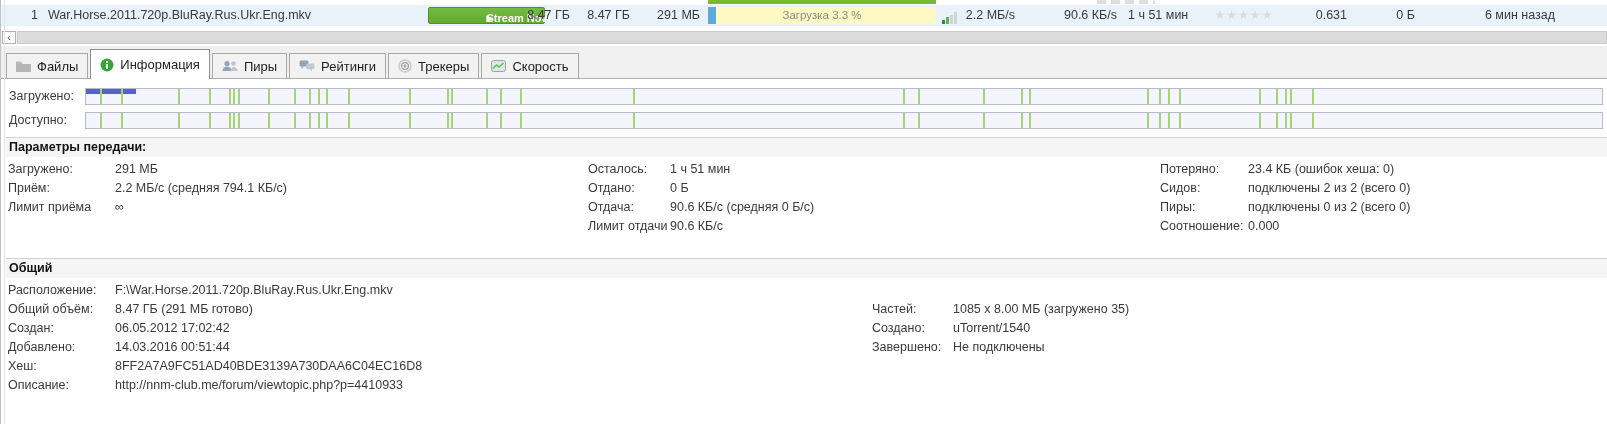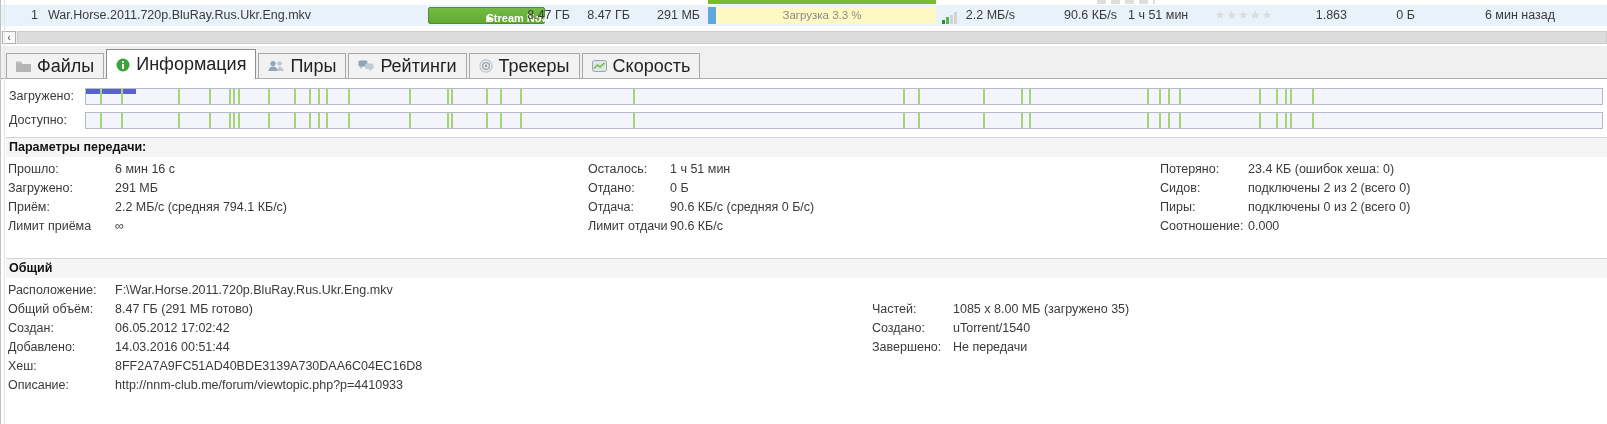--- a/index.html
+++ b/index.html
@@ -46,21 +46,21 @@
   
   .hscroll { position:absolute; left:0; top:31px; width:1607px; height:13px; background:#f2f2f2; }
   .hscroll-btn { position:absolute; left:2px; top:0; width:14px; height:13px; background:#fbfbfb;
                  border:1px solid #b0b0b0; text-align:center; line-height:11px; font-size:11px; color:#555; cursor:pointer; }
   .hscroll-thumb { position:absolute; left:17px; right:0; top:0; height:13px; background:#dcdcdc; border:1px solid #cccccc; }
 
   
   .tabbar { position:absolute; left:0; top:46px; width:1607px; height:33px; background:#f0f0f0;
             display:flex; align-items:flex-end; padding-left:6px; gap:2px; border-bottom:1px solid #adadad; }
   .tab { display:flex; align-items:center; gap:6px; padding:0 9px; height:25px; background:#f2f2f2;
-         border:1px solid #a8a8a8; border-bottom:none; cursor:pointer; white-space:nowrap; font-size:18px; color:#222; }
+         border:1px solid #a8a8a8; border-bottom:none; cursor:pointer; white-space:nowrap; font-size:13px; color:#222; }
   .tab.active { background:#fff; height:30px; margin-bottom:-1px; z-index:2; border-color:#8f8f8f; }
   .tab svg { display:block; }
 
   
   .panel { position:absolute; left:0; top:79px; width:1607px; bottom:0; background:#fff; }
   .bar-label { position:absolute; left:9px; white-space:nowrap; line-height:17px; }
   .piece-bar { position:absolute; left:85px; right:4px; height:17px; background:#f3f4fc; border:1px solid #b7bacb; }
   .piece-bar i.piece { position:absolute; top:0; bottom:0; width:2px; background:#a5d572; }
   .dl-strip { position:absolute; left:0; top:0; height:5px; background:#5663cf; }
   .sep { position:absolute; left:6px; right:0; height:1px; background:#d4d4d4; }
@@ -102,21 +102,21 @@
     <div class="mini-chart">
       <i class="mc1"></i>
         <i class="mc2"></i>
         <i class="mc3"></i>
         <i class="mc4"></i>
     </div>
     <span class="c-dspeed">2.2 МБ/s</span>
     <span class="c-uspeed">90.6 КБ/s</span>
     <span class="c-eta">1 ч 51 мин</span>
     <span class="c-stars">★★★★★</span>
-    <span class="c-avail">1.863</span>
+    <span class="c-avail">0.631</span>
     <span class="c-upl">0 Б</span>
     <span class="c-added">6 мин назад</span>
   </div>
 
   <div class="hscroll">
     <div class="hscroll-btn">‹</div>
     <div class="hscroll-thumb"></div>
   </div>
 
   <div class="tabbar">
@@ -246,21 +246,20 @@
         <i class="piece" style="left: 78.5%;"></i>
         <i class="piece" style="left: 79.1%;"></i>
         <i class="piece" style="left: 79.4%;"></i>
         <i class="piece" style="left: 80.9%;"></i>
       </div>
 
     <div class="sep" style="top:58px"></div>
     <div class="band" style="top:59px">Параметры передачи:</div>
 
     <div class="t-col col1" style="left:8px; top:81px">
-      <div class="kv"><span class="k">Прошло:</span><span class="v">6 мин 16 с</span></div>
       <div class="kv"><span class="k">Загружено:</span><span class="v">291 МБ</span></div>
       <div class="kv"><span class="k">Приём:</span><span class="v">2.2 МБ/с (средняя 794.1 КБ/с)</span></div>
       <div class="kv"><span class="k">Лимит приёма</span><span class="v">∞</span></div>
     </div>
     <div class="t-col col2" style="left:588px; top:81px">
       <div class="kv"><span class="k">Осталось:</span><span class="v">1 ч 51 мин</span></div>
       <div class="kv"><span class="k">Отдано:</span><span class="v">0 Б</span></div>
       <div class="kv"><span class="k">Отдача:</span><span class="v">90.6 КБ/с (средняя 0 Б/с)</span></div>
       <div class="kv"><span class="k">Лимит отдачи</span><span class="v">90.6 КБ/с</span></div>
     </div>
@@ -278,16 +277,16 @@
       <div class="kv"><span class="k">Расположение:</span><span class="v">F:\War.Horse.2011.720p.BluRay.Rus.Ukr.Eng.mkv</span></div>
       <div class="kv"><span class="k">Общий объём:</span><span class="v">8.47 ГБ (291 МБ готово)</span></div>
       <div class="kv"><span class="k">Создан:</span><span class="v">06.05.2012 17:02:42</span></div>
       <div class="kv"><span class="k">Добавлено:</span><span class="v">14.03.2016 00:51:44</span></div>
       <div class="kv"><span class="k">Хеш:</span><span class="v">8FF2A7A9FC51AD40BDE3139A730DAA6C04EC16D8</span></div>
       <div class="kv"><span class="k">Описание:</span><span class="v">http://nnm-club.me/forum/viewtopic.php?p=4410933</span></div>
     </div>
     <div class="t-col gright" style="left:872px; top:221px">
       <div class="kv"><span class="k">Частей:</span><span class="v">1085 x 8.00 МБ (загружено 35)</span></div>
       <div class="kv"><span class="k">Создано:</span><span class="v">uTorrent/1540</span></div>
-      <div class="kv"><span class="k">Завершено:</span><span class="v">Не передачи</span></div>
+      <div class="kv"><span class="k">Завершено:</span><span class="v">Не подключены</span></div>
     </div>
   </div>
 </div>
 
 </body></html>

